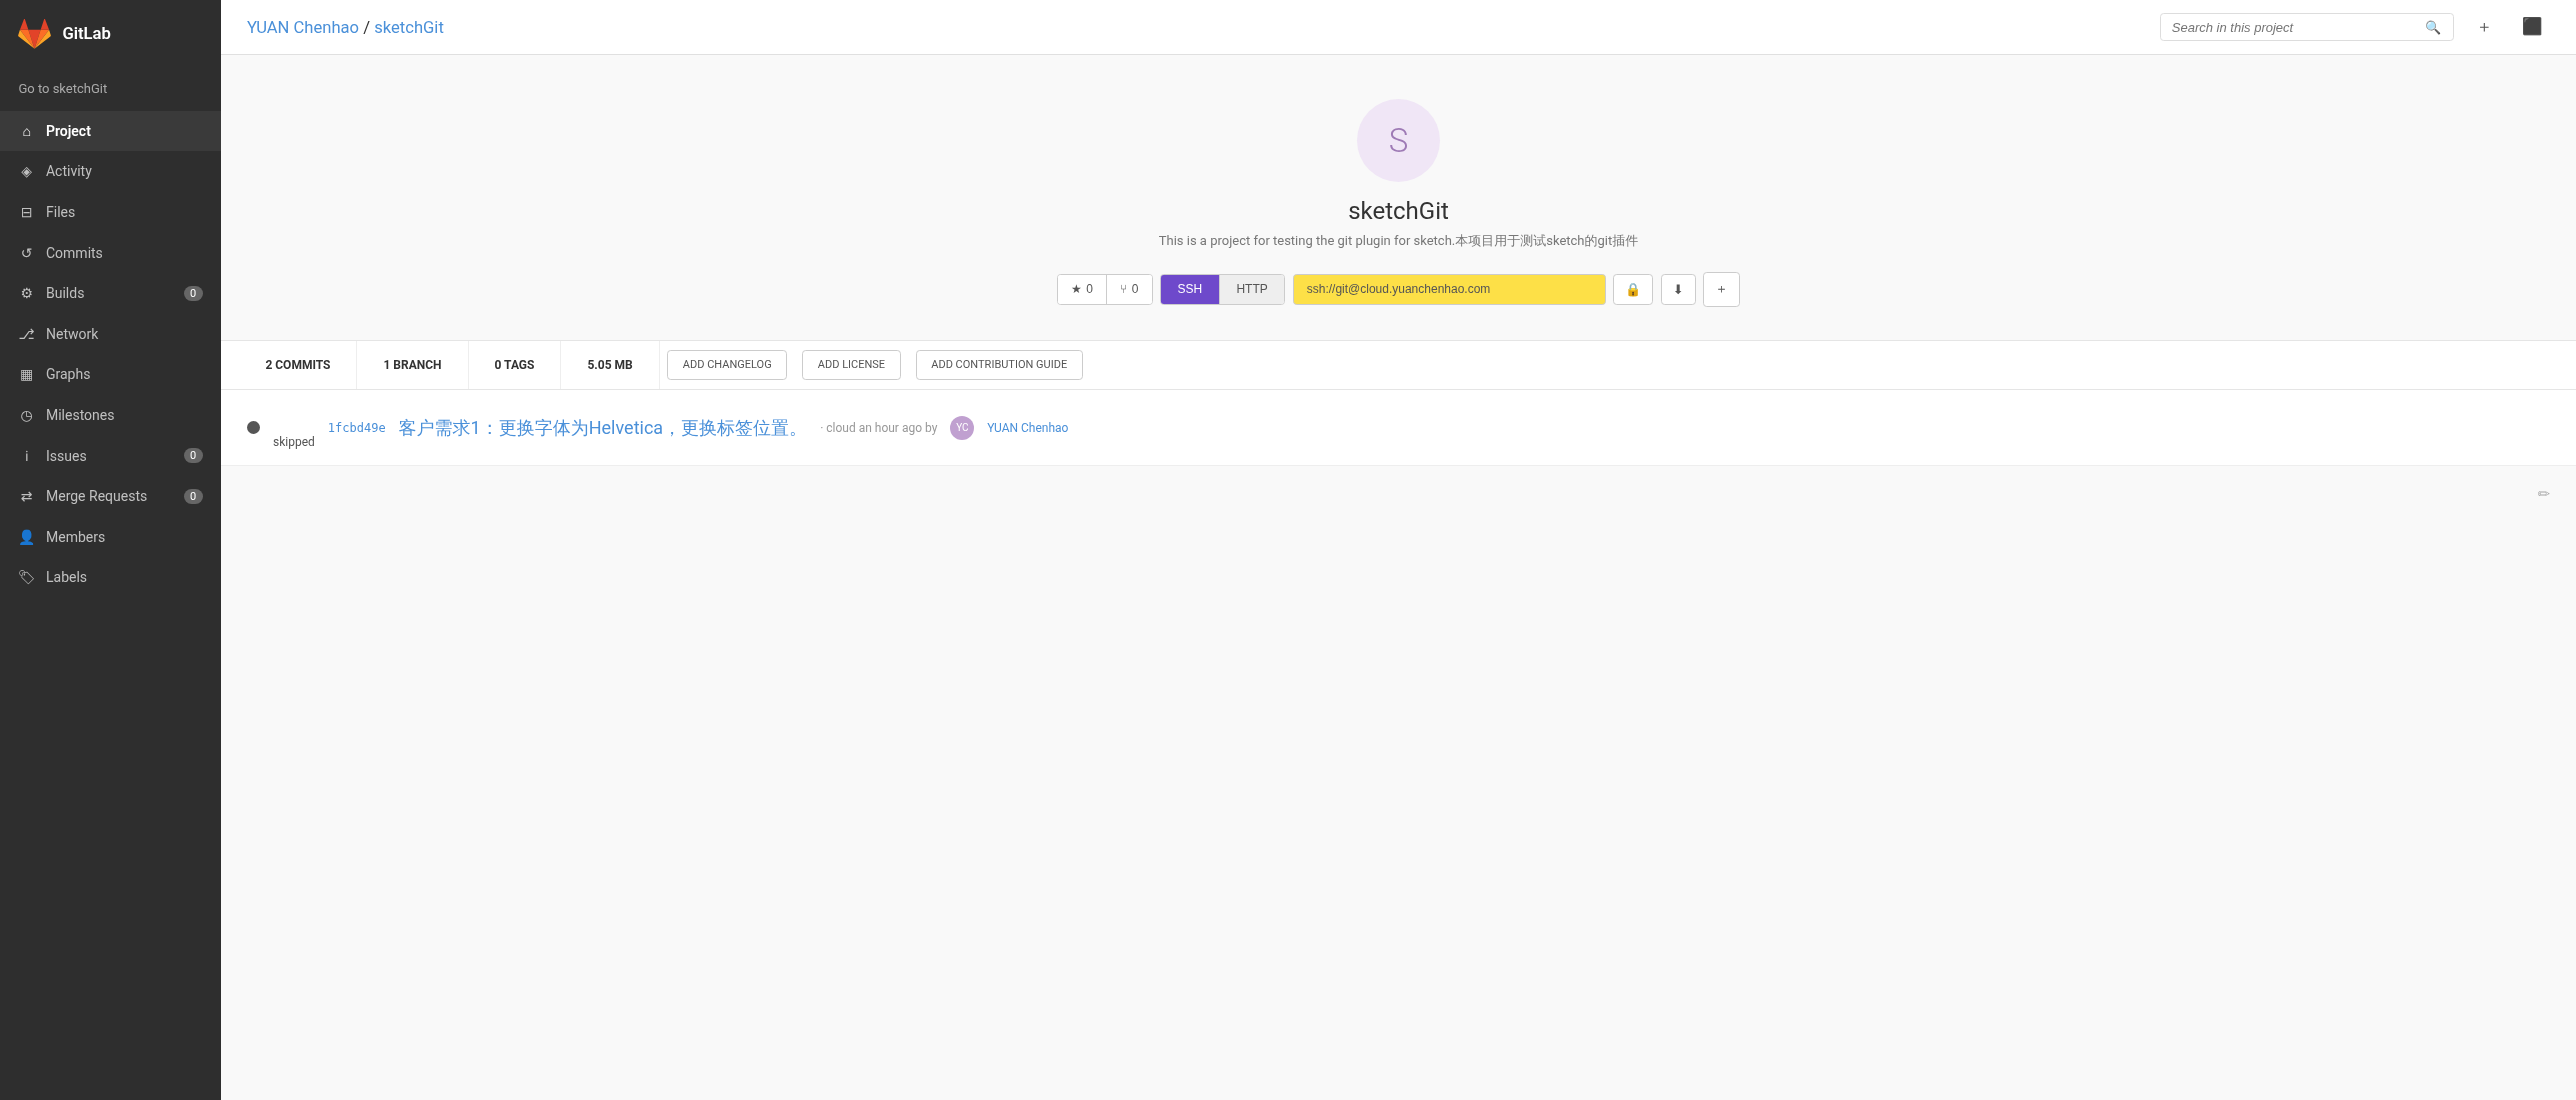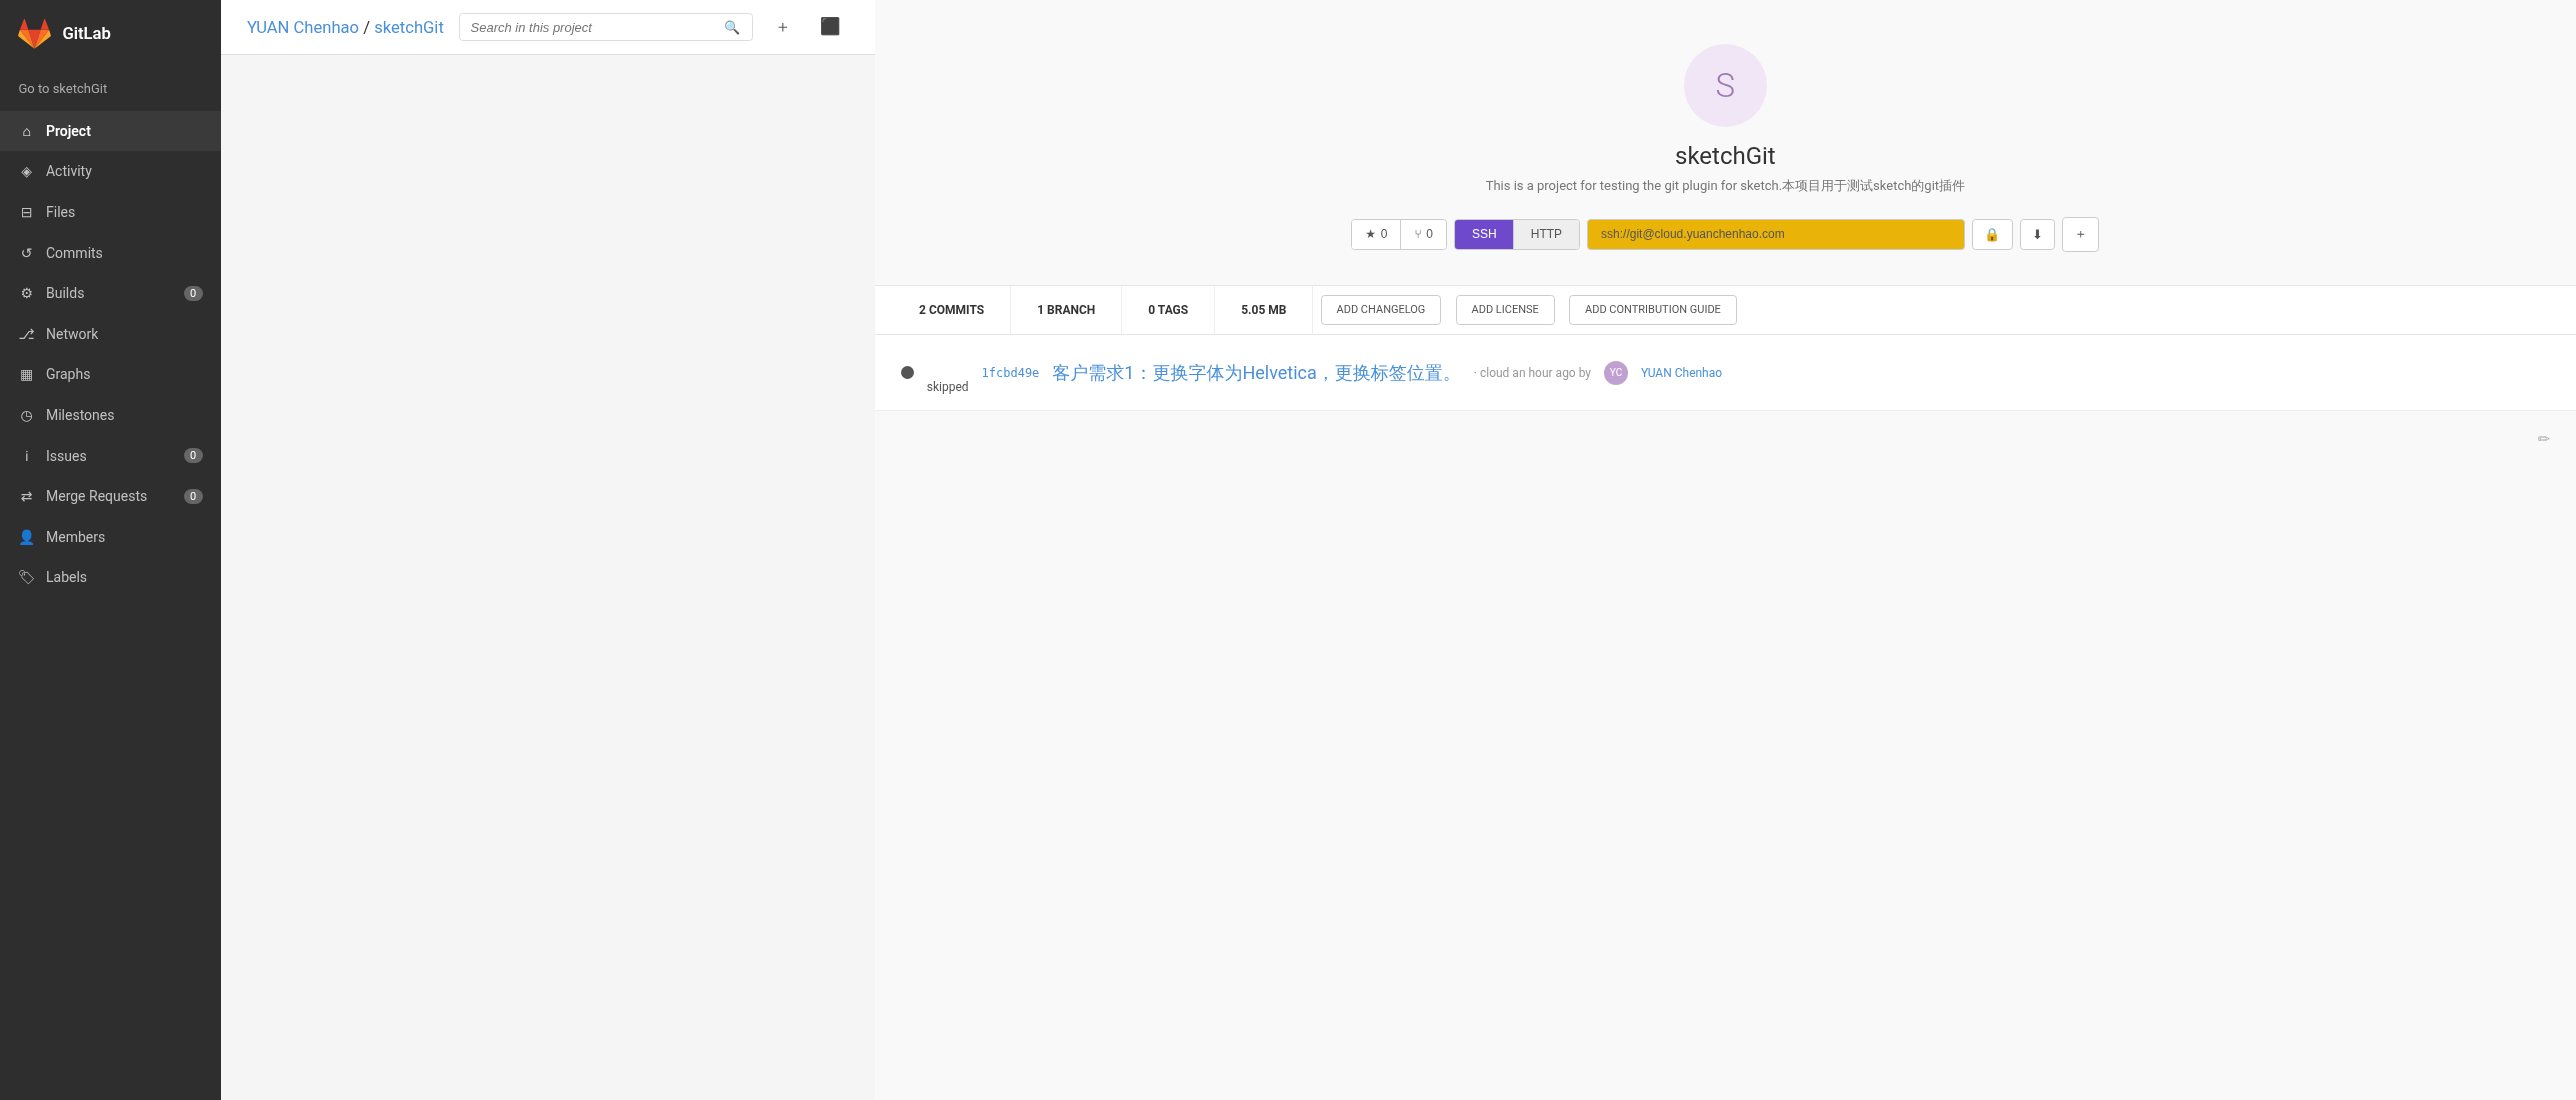--- a/index.html
+++ b/index.html
@@ -64,21 +64,21 @@
       padding: 0.9px 6.4px;
       font-size: 11px;
       margin-left: auto;
     }
     .badge.zero { background: #666; }
 
     
     .main {
       flex: 1;
       display: flex;
-      flex-direction: row;
+      flex-direction: column;
       justify-content: space-between;
     }
 
     
     .header {
       background: #fff;
       border-bottom: 0.9px solid #e0e0e0;
       display: flex;
       align-items: center;
       padding: 0 26px;
@@ -202,27 +202,27 @@
       cursor: pointer;
       font-size: 12px;
       color: #555;
     }
     .url-tab.active {
       background: #6e49cb;
       color: #fff;
     }
     .url-tab:last-child { border-right: none; }
     .url-field {
-      background: #eab308;
+      background: #fde047;
       border: 0.9px solid #ccc;
       border-radius: 3.7px;
       padding: 7.4px 13px;
       font-size: 12px;
       color: #555;
-      width: 378px;
+      width: 313px;
     }
     .url-icon-btn {
       background: #fff;
       border: 0.9px solid #ccc;
       border-radius: 3.7px;
       padding: 7.4px 11px;
       cursor: pointer;
       font-size: 13px;
       color: #555;
     }

